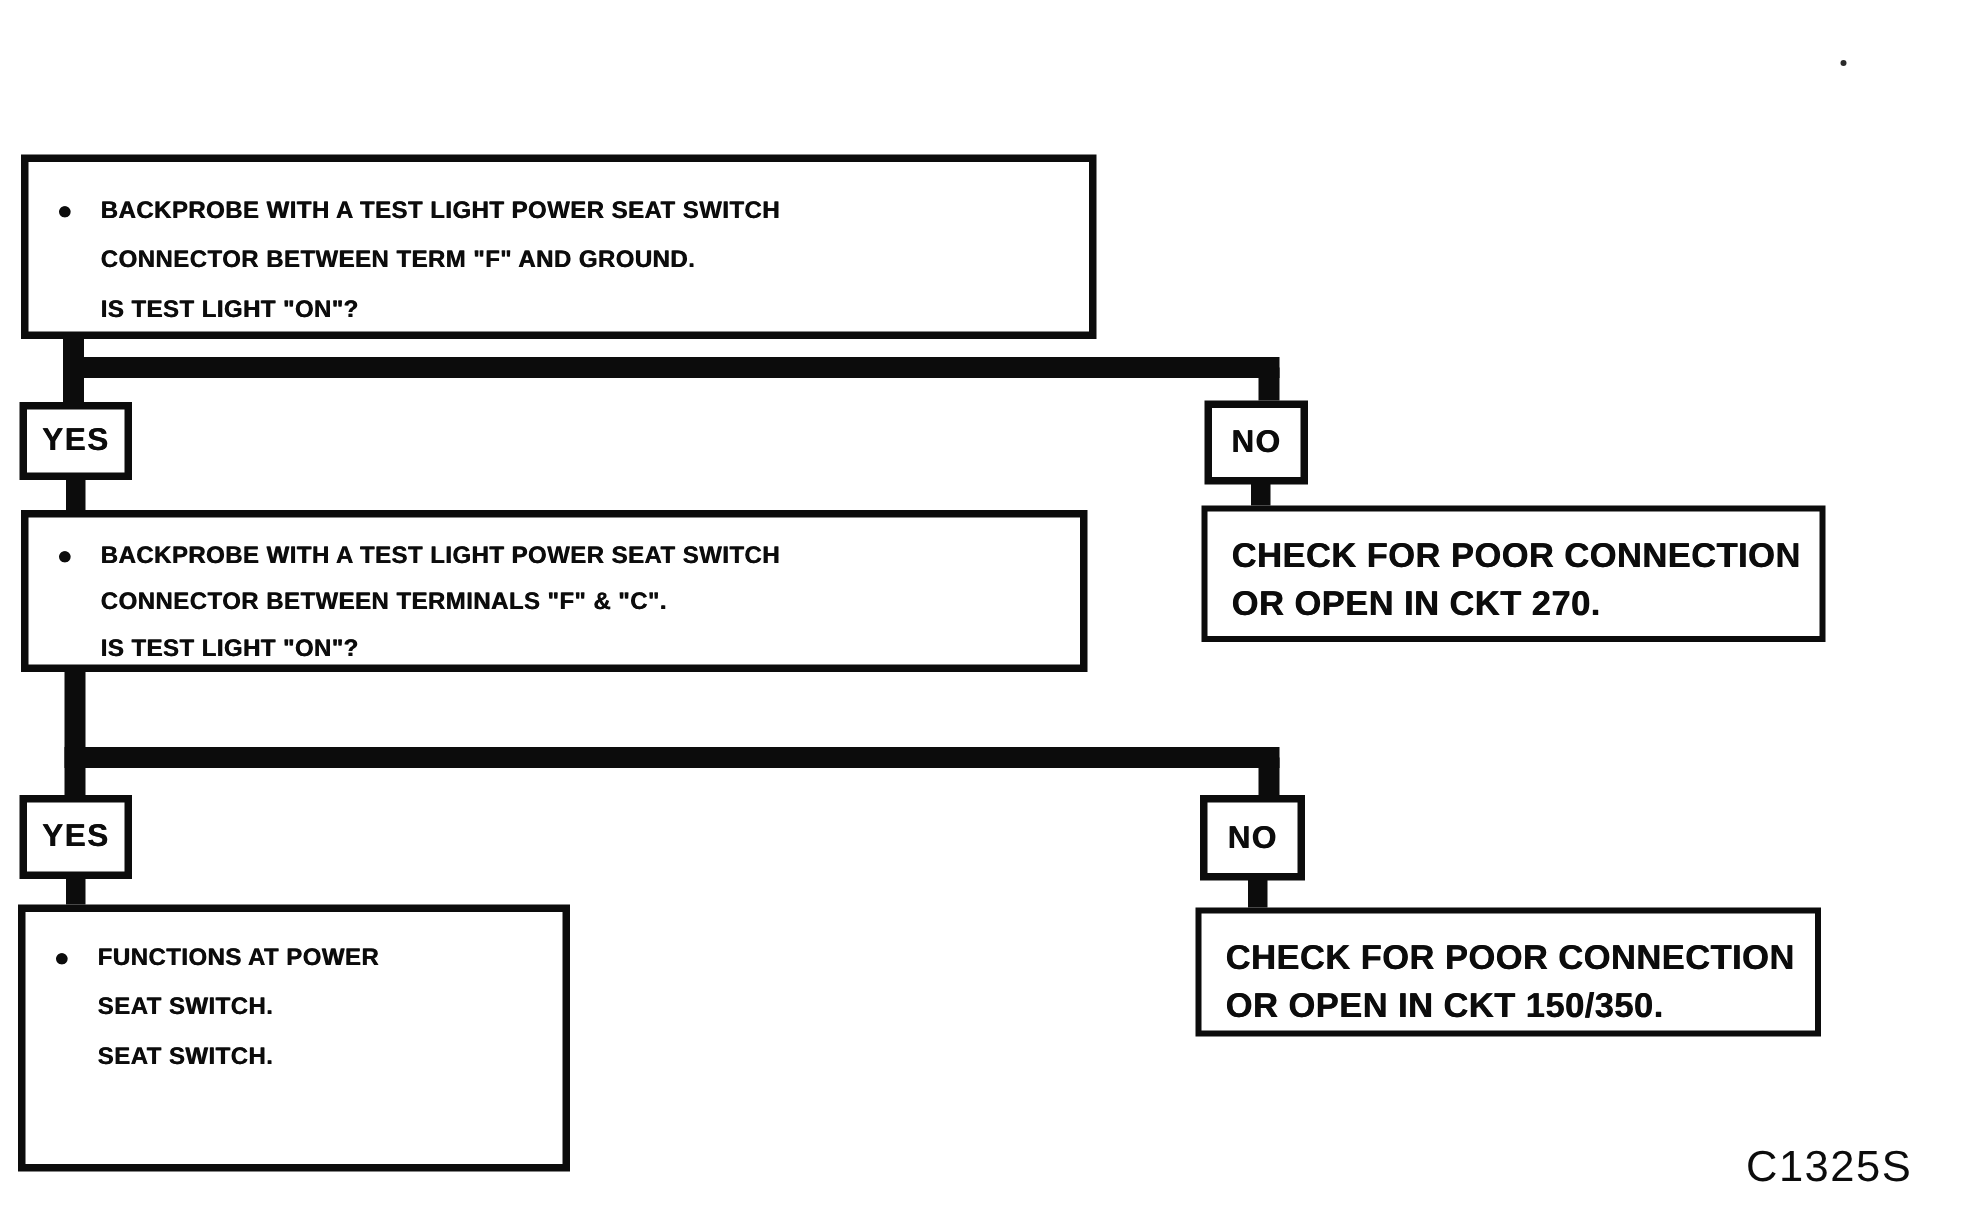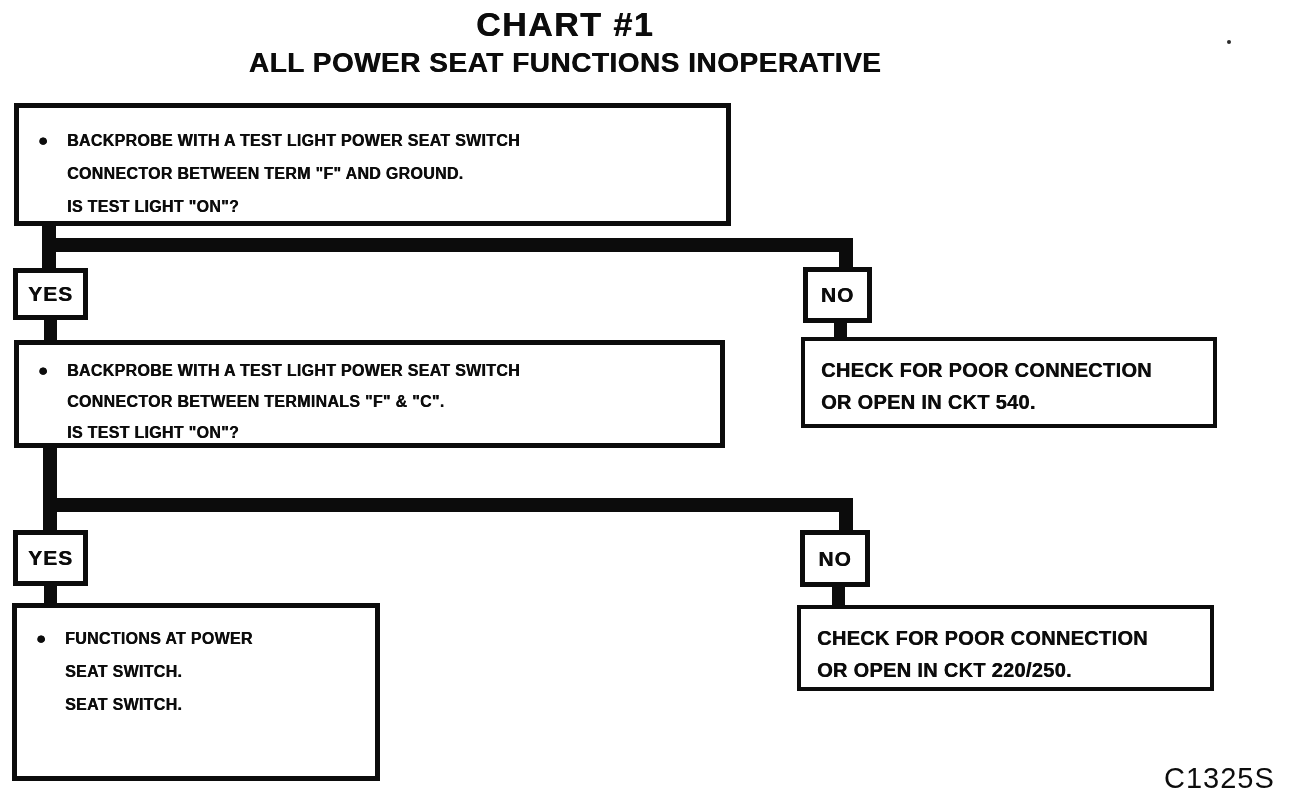--- a/index.html
+++ b/index.html
@@ -68,21 +68,21 @@
   .step-box { padding-top: 16px; }
   .step-box .q-bullet { line-height: 33px; }
   .step2-box { padding-top: 10px; }
   .step2-box .q-line { line-height: 31px; }
   .step2-box .q-bullet { line-height: 31px; }
   .result-box {
     border-width: 4px;
     padding: 13px 8px 0 16px;
   }
   .result-box .q-line {
-    font-size: 20px;
+    font-size: 23px;
     line-height: 32px;
   }
   .yes2-box { padding-top: 14px; }
   .yes2-box .q-line { line-height: 33px; }
   .yes2-box .q-bullet { line-height: 33px; }
   .yn-box {
     display: flex;
     align-items: center;
     justify-content: center;
     font-size: 21px;
@@ -108,24 +108,20 @@
     height: 4px;
     background: #2a2a2a;
     border-radius: 50%;
   }
 </style>
 </head>
 <body>
 
 <div class="page">
 
-  <div class="title-wrap">
-    <div class="chart-title">CHART #1</div>
-    <div class="chart-subtitle">ALL POWER SEAT FUNCTIONS INOPERATIVE</div>
-  </div>
 
   <div class="fbox q-box step-box" style="left:14px; top:103px; width:717px; height:123px;">
     <span class="q-bullet">●</span>
     <div class="q-lines">
       <div class="q-line">BACKPROBE WITH A TEST LIGHT POWER SEAT SWITCH</div>
       <div class="q-line">CONNECTOR BETWEEN TERM "F" AND GROUND.</div>
       <div class="q-line">IS TEST LIGHT "ON"?</div>
     </div>
   </div>
 
@@ -147,21 +143,21 @@
     <span class="q-bullet">●</span>
     <div class="q-lines">
       <div class="q-line">BACKPROBE WITH A TEST LIGHT POWER SEAT SWITCH</div>
       <div class="q-line">CONNECTOR BETWEEN TERMINALS "F" &amp; "C".</div>
       <div class="q-line">IS TEST LIGHT "ON"?</div>
     </div>
   </div>
 
   <div class="fbox result-box" style="left:801px; top:337px; width:416px; height:91px;">
     <div class="q-line">CHECK FOR POOR CONNECTION</div>
-    <div class="q-line">OR OPEN IN CKT 540.</div>
+    <div class="q-line">OR OPEN IN CKT 270.</div>
   </div>
 
   <div class="conn" style="left:43px; top:445px; width:14px; height:87px;"></div>
   <div class="conn" style="left:43px; top:498px; width:810px; height:14px;"></div>
   <div class="conn" style="left:839px; top:505px; width:14px; height:27px;"></div>
 
   <div class="fbox yn-box" style="left:13px; top:530px; width:75px; height:56px;">
     <span>YES</span>
   </div>
   <div class="fbox yn-box" style="left:800px; top:530px; width:70px; height:57px;">
@@ -175,20 +171,20 @@
     <span class="q-bullet">●</span>
     <div class="q-lines">
       <div class="q-line">FUNCTIONS AT POWER</div>
       <div class="q-line">SEAT SWITCH.</div>
       <div class="q-line">SEAT SWITCH.</div>
     </div>
   </div>
 
   <div class="fbox result-box" style="left:797px; top:605px; width:417px; height:86px;">
     <div class="q-line">CHECK FOR POOR CONNECTION</div>
-    <div class="q-line">OR OPEN IN CKT 220/250.</div>
+    <div class="q-line">OR OPEN IN CKT 150/350.</div>
   </div>
 
   <div class="speck" style="left:1227px; top:40px;"></div>
 
   <div class="figure-code">C1325S</div>
 
 </div>
 
 </body></html>

